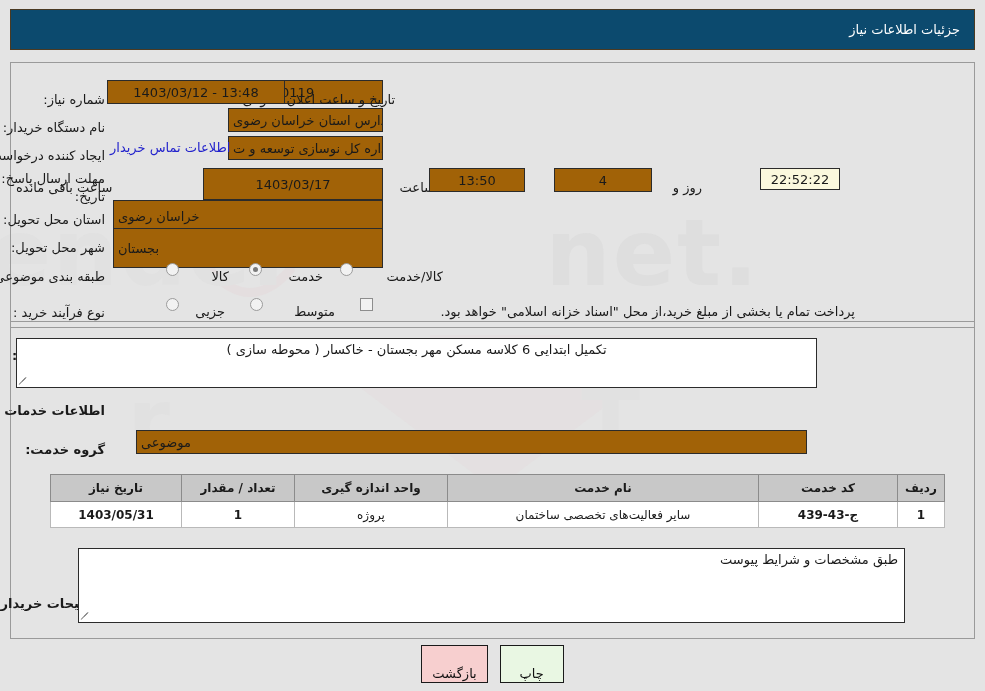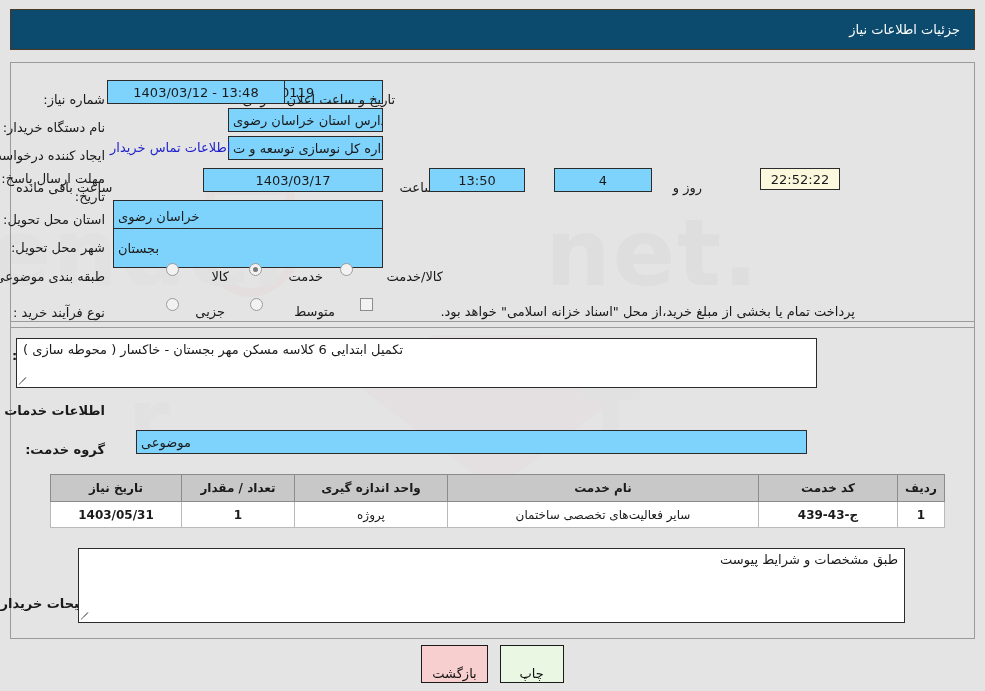--- a/index.html
+++ b/index.html
@@ -79,21 +79,21 @@
     white-space: nowrap;
     z-index: 3;
     margin-top: 8px;
   }
   .lbl.bold { font-weight: bold; }
 
   
   .fld {
     position: absolute;
     box-sizing: border-box;
-    background: #7dd3fc;
+    background: #a16207;
     border: 1px solid #2b2b2b;
     font-size: 13px;
     color: #1a1a1a;
     font-family: "DejaVu Sans", "Liberation Sans", sans-serif;
     padding: 0 4px;
     display: flex;
     align-items: center;
     overflow: hidden;
     white-space: nowrap;
     z-index: 3;
@@ -269,21 +269,21 @@
 
   <div class="lbl" style="top:112px; right:880px;">نام دستگاه خریدار:</div>
   <div class="fld right" style="top:108px; right:602px; left:228px; height:24px;">اداره کل نوسازی  توسعه و تجهیز مدارس استان خراسان رضوی</div>
 
   <div class="lbl" style="top:140px; right:880px;">ایجاد کننده درخواست:</div>
   <div class="fld right" style="top:136px; right:602px; left:228px; height:24px;">عبداله گوهری پور کارشناس مسئول امور قراردادها  اداره کل نوسازی  توسعه و ت</div>
   <div class="link" style="top:140px; left:110px;">اطلاعات تماس خریدار</div>
 
   <div class="lbl" style="top:163px; right:880px;">مهلت ارسال پاسخ: تا</div>
   <div class="lbl" style="top:181px; right:880px;">تاریخ:</div>
-  <div class="fld center ltr" style="top:168px; right:602px; width:180px; height:24px;">1403/03/17</div>
+  <div class="fld center ltr" style="top:168px; right:602px; width:180px; height:32px;">1403/03/17</div>
   <div class="lbl" style="top:172px; right:550px;">ساعت</div>
   <div class="fld center ltr" style="top:168px; right:460px; width:96px; height:24px;">13:50</div>
   <div class="fld center ltr" style="top:168px; right:333px; width:98px; height:24px;">4</div>
   <div class="lbl" style="top:172px; right:283px;">روز و</div>
   <div class="fld cream center ltr" style="top:168px; right:145px; width:80px; height:22px;">22:52:22</div>
   <div class="lbl" style="top:172px; left:16px;">ساعت باقی مانده</div>
 
   <div class="lbl" style="top:204px; right:880px;">استان محل تحویل:</div>
   <div class="fld right" style="top:200px; right:602px; width:270px; height:32px;">خراسان رضوی</div>
 
@@ -306,21 +306,21 @@
   <div class="radio" style="top:298px; right:806px;"></div>
   <div class="lbl" style="top:296px; right:760px;">جزیی</div>
 
   <div class="radio" style="top:298px; right:722px;"></div>
   <div class="lbl" style="top:296px; right:650px;">متوسط</div>
 
   <div class="chk" style="top:298px; right:612px;"></div>
   <div class="lbl" style="top:296px; right:130px;">پرداخت تمام یا بخشی از مبلغ خرید،از محل "اسناد خزانه اسلامی" خواهد بود.</div>
 
   <div class="lbl bold" style="top:340px; right:880px;">شرح کلی نیاز:</div>
-  <div class="ta right" style="top:338px; right:168px; left:16px; height:50px; text-align:left;">
+  <div class="ta right" style="top:338px; right:168px; left:16px; height:50px; text-align:center;">
     <span>تکمیل ابتدایی 6 کلاسه مسکن مهر بجستان - خاکسار ( محوطه سازی )</span>
     <span class="grip">
         <i style="top:8px;"></i>
         <i style="top:5px; left:3px; width:6px;"></i>
       </span>
   </div>
 
   <div class="lbl bold" style="top:395px; right:880px;">اطلاعات خدمات مورد نیاز</div>
 
   <div class="lbl bold" style="top:434px; right:880px;">گروه خدمت:</div>

